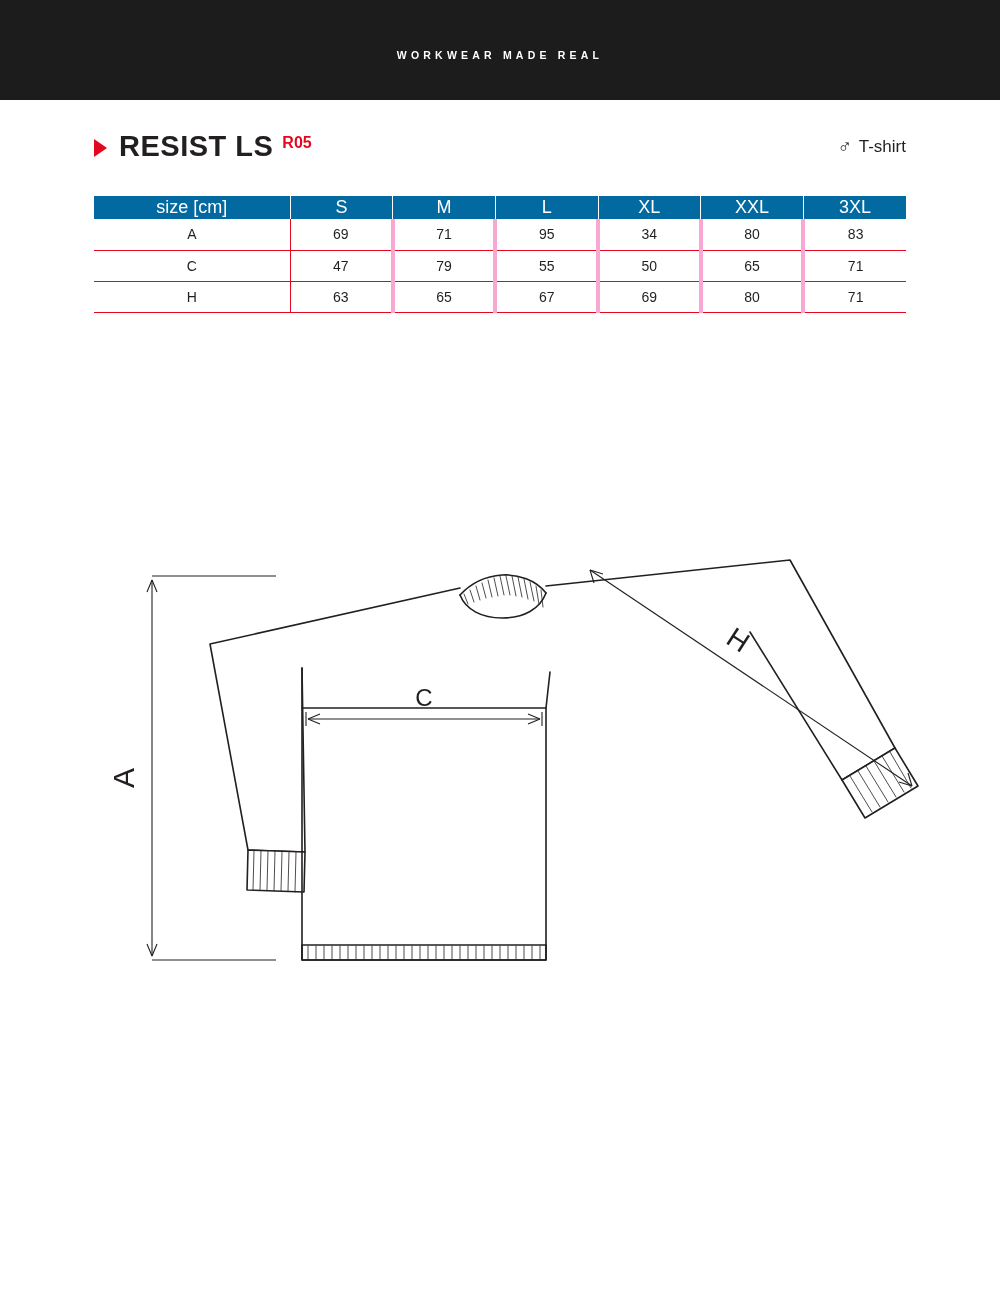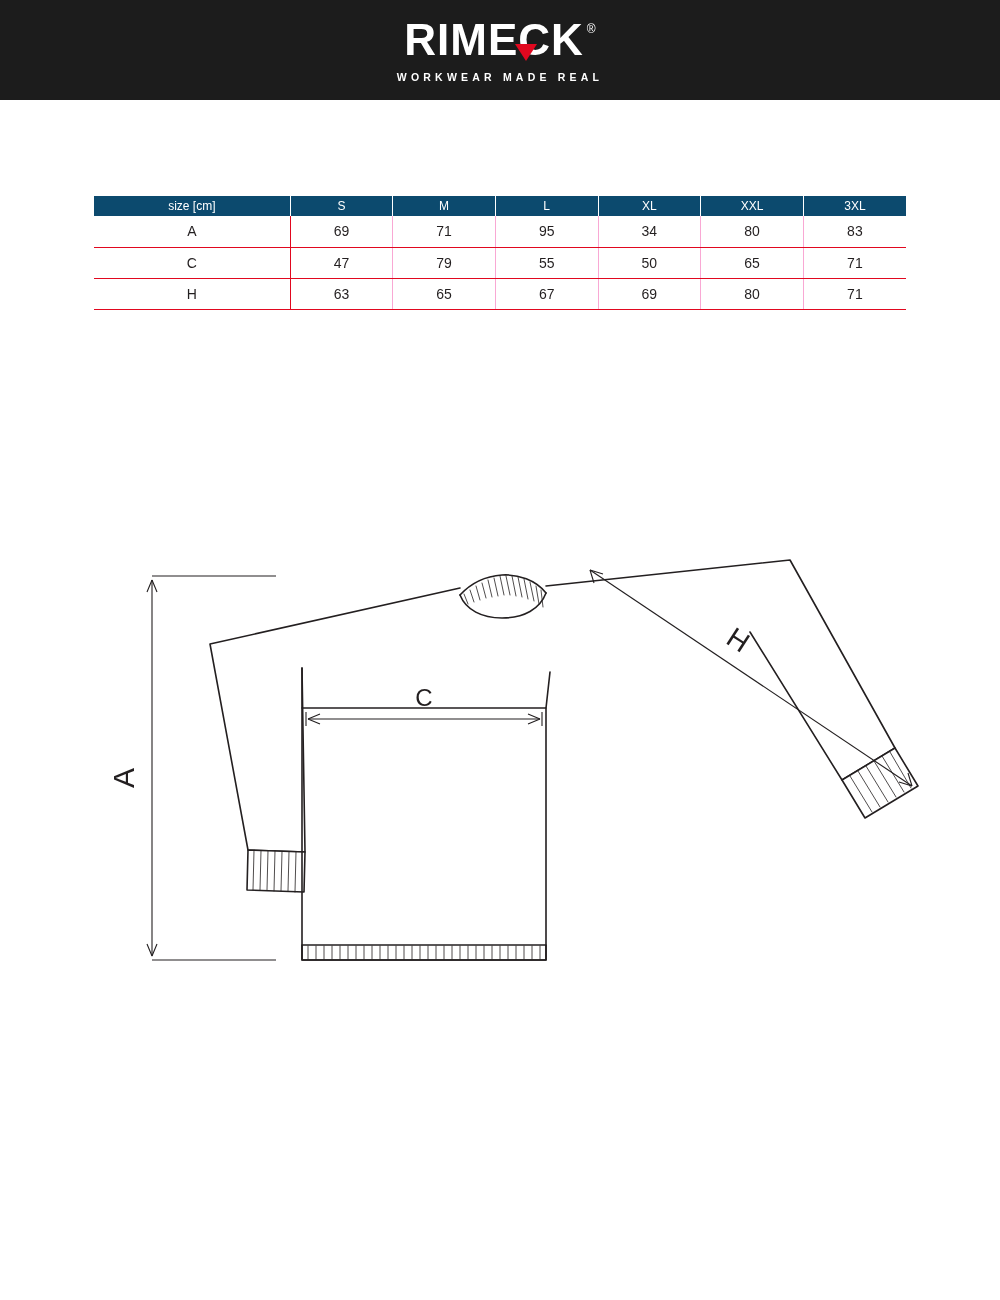--- a/index.html
+++ b/index.html
@@ -113,33 +113,33 @@
 
   
   .size-table {
     position: absolute;
     top: 196px; left: 94px;
     width: 812px;
     border-collapse: collapse;
     font-size: 14px;
   }
   .size-table th {
-    background: #0c4a6e;
+    background: #0369a1;
     color: #ffffff;
     font-weight: normal;
     height: 20px;
-    font-size: 12px;
+    font-size: 18px;
     border-right: 1px solid #ffffff;
   }
   .size-table th:last-child { border-right: none; }
   .size-table td {
     text-align: center;
     height: 31px;
     border-bottom: 1px solid #e1081f;
-    border-right: 1px solid #f9a8d4;
+    border-right: 4px solid #f9a8d4;
     color: #231f20;
     font-size: 14px;
   }
   .size-table td:last-child { border-right: none; }
   .size-table tr td:first-child { border-right: 1px solid #e1081f; }
   .size-table col.lbl { width: 196px; }
   .size-table col.sz { width: 102.6px; }
 
   .note {
     position: absolute;
@@ -158,28 +158,33 @@
     width: 840px;
     height: 480px;
   }
 </style>
 </head>
 <body>
 
 <div id="page">
 
   <div class="header">
-    <div class="logo-wrap">
-      <div class="logo-text">RIMECK</div>
-      <div class="logo-tri"></div>
-      <div class="logo-reg">®</div>
-    </div>
     <div class="logo-sub">WORKWEAR MADE REAL</div>
   </div>
 
+  <div class="title-row">
+    <div class="title-arrow"></div>
+    <div class="title-name">RESIST LS</div>
+    <div class="title-code">R05</div>
+    <div class="title-spacer"></div>
+    <div class="gender-wrap">
+      <span class="gender-icon">♂</span>
+      <span>T-shirt</span>
+    </div>
+  </div>
 
   <table class="size-table">
     <colgroup>
       <col class="lbl">
         <col class="sz">
         <col class="sz">
         <col class="sz">
         <col class="sz">
         <col class="sz">
         <col class="sz">

